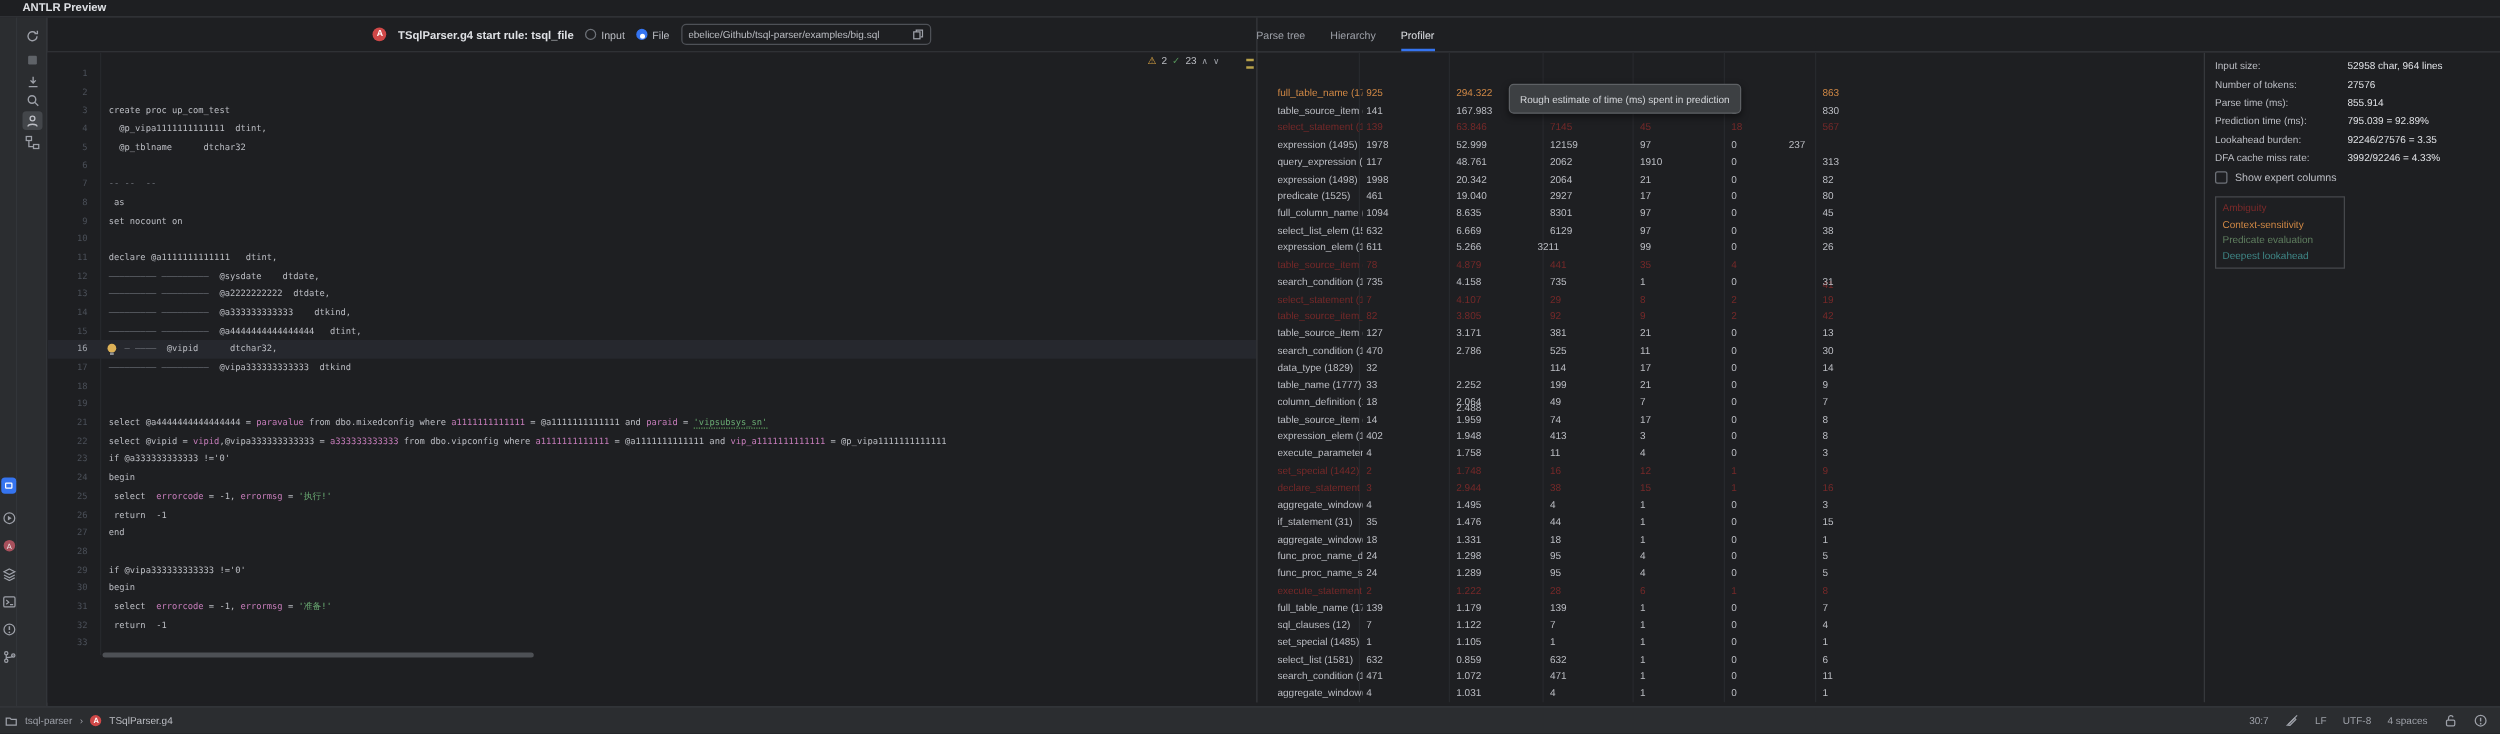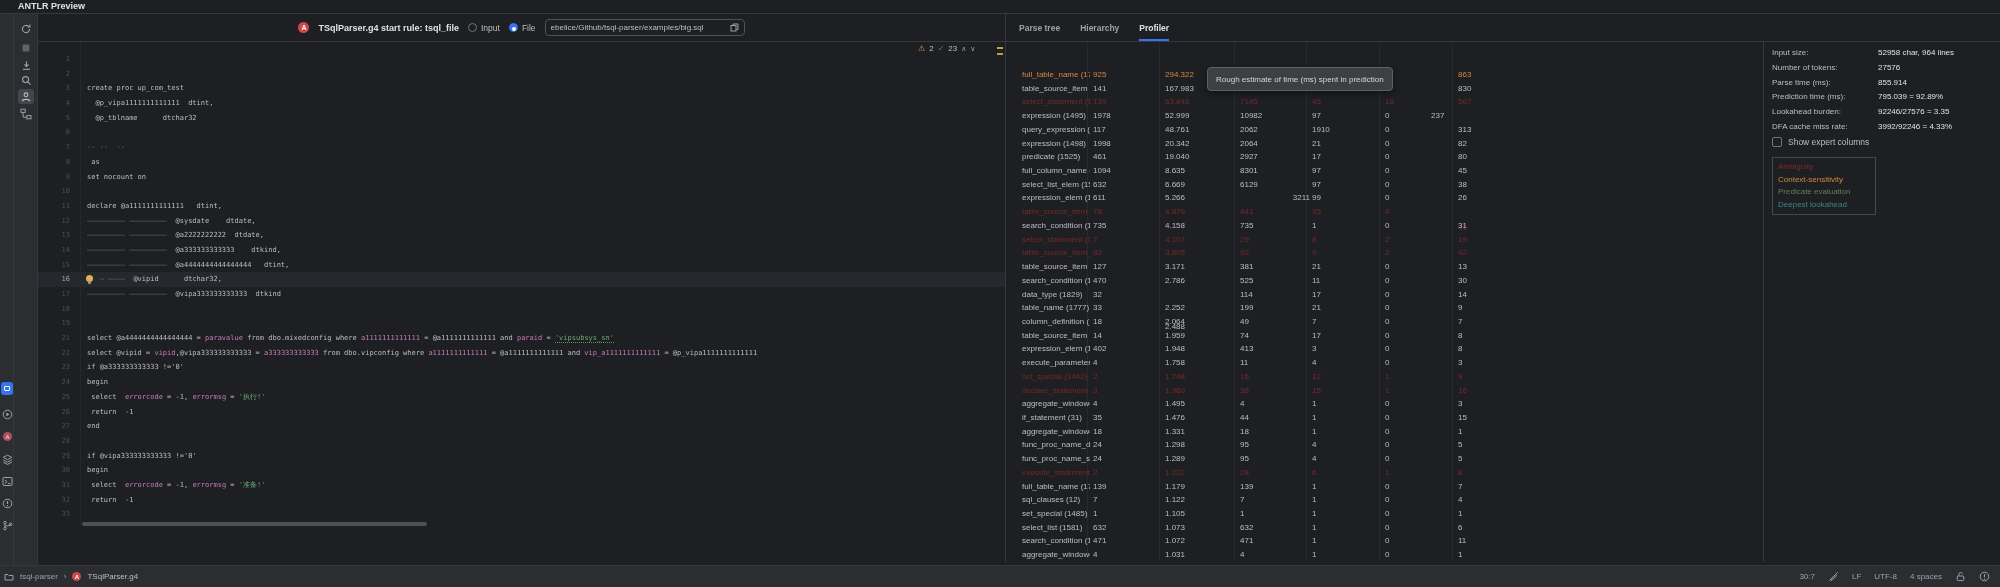--- a/index.html
+++ b/index.html
@@ -45,21 +45,21 @@
   .bulb { position:absolute; left:48px; top:3px; width:7px; height:7px; background:#ddb156; border-radius:50%; }
   .bulb:after { content:""; position:absolute; left:2px; top:7px; width:3px; height:2px; background:#8a8d92; }
   #inspect { position:absolute; left:880px; top:2px; display:flex; align-items:center; gap:4px; font-size:8px; }
   #inspect .warn { color:#d9a343; } #inspect .okc { color:#549159; }
   #inspect .chev { color:#9da0a8; font-size:7px; }
   .stripe-mark { position:absolute; left:959px; width:6px; height:2px; background:#b8a14a; }
   #hscroll { position:absolute; left:44px; top:480px; width:345px; height:4px; background:#4d5055; border-radius:2px; }
 
   
   #panelborder { left:1005px; top:14px; width:1px; height:548px; background:#36383c; }
-  #tabs { left:1005px; top:14px; width:995px; height:27px; display:flex; align-items:flex-end; padding-left:14px; gap:20px;font-weight:bold; }
+  #tabs { left:1005px; top:14px; width:995px; height:27px; display:flex; align-items:flex-end; gap:20px; }
   .tab { font-size:8.5px; color:#9da0a8; padding-bottom:8px; }
   .tab.active { color:#dfe1e5; border-bottom:2px solid #3574f0; padding-bottom:6px; }
   #panel { left:1005px; top:42px; width:995px; height:520px; overflow:hidden; }
   .colsep { position:absolute; top:0; width:1px; height:520px; background:#27292d; }
   #thead { position:absolute; left:0; top:0; width:758px; height:24px; border-bottom:1px solid #36383c; }
   #thead span { position:absolute; top:3px; font-size:8px; color:#9da0a8; white-space:nowrap; }
   #rows { position:absolute; left:0; top:26px; width:758px; height:494px; overflow:hidden; }
   .trow { position:relative; height:13.72px; line-height:13.72px; font-size:8px; color:#bcbec4; }
   .trow span { position:absolute; top:0; white-space:nowrap; overflow:hidden; }
   .trow.orange { color:#d08845; } .trow.red { color:#762929; }
@@ -287,21 +287,21 @@
         <span style="left: 160px; width: 73px;">63.846</span>
         <span style="left: 235px; width: 70px;">7145</span>
         <span style="left: 307px; width: 71px;">45</span>
         <span style="left: 380px; width: 71px;">18</span>
         <span style="left: 453px; width: 95px;">567</span>
       </div>
       <div class="trow">
         <span style="left: 17px; width: 68px;">expression (1495)</span>
         <span style="left: 88px; width: 70px;">1978</span>
         <span style="left: 160px; width: 73px;">52.999</span>
-        <span style="left: 235px; width: 70px;">10982</span>
+        <span style="left: 235px; width: 70px;">12159</span>
         <span style="left: 307px; width: 71px;">97</span>
         <span style="left: 380px; width: 71px;">0</span>
         <span style="left: 426px; width: 95px;">237</span>
       </div>
       <div class="trow">
         <span style="left: 17px; width: 68px;">query_expression (1527)</span>
         <span style="left: 88px; width: 70px;">117</span>
         <span style="left: 160px; width: 73px;">48.761</span>
         <span style="left: 235px; width: 70px;">2062</span>
         <span style="left: 307px; width: 71px;">1910</span>
@@ -341,21 +341,21 @@
         <span style="left: 160px; width: 73px;">6.669</span>
         <span style="left: 235px; width: 70px;">6129</span>
         <span style="left: 307px; width: 71px;">97</span>
         <span style="left: 380px; width: 71px;">0</span>
         <span style="left: 453px; width: 95px;">38</span>
       </div>
       <div class="trow">
         <span style="left: 17px; width: 68px;">expression_elem (1590)</span>
         <span style="left: 88px; width: 70px;">611</span>
         <span style="left: 160px; width: 73px;">5.266</span>
-        <span style="left: 235px; width: 70px; text-align: right;">3211</span>
+        <span style="left: 225px; width: 70px;">3211</span>
         <span style="left: 307px; width: 71px;">99</span>
         <span style="left: 380px; width: 71px;">0</span>
         <span style="left: 453px; width: 95px;">26</span>
       </div>
       <div class="trow red">
         <span style="left: 17px; width: 68px;">table_source_item (16...</span>
         <span style="left: 88px; width: 70px;">78</span>
         <span style="left: 160px; width: 73px;">4.879</span>
         <span style="left: 235px; width: 70px;">441</span>
         <span style="left: 307px; width: 71px;">35</span>
@@ -466,21 +466,21 @@
         <span style="left: 88px; width: 70px;">2</span>
         <span style="left: 160px; width: 73px;">1.748</span>
         <span style="left: 235px; width: 70px;">16</span>
         <span style="left: 307px; width: 71px;">12</span>
         <span style="left: 380px; width: 71px;">1</span>
         <span style="left: 453px; width: 95px;">9</span>
       </div>
       <div class="trow red">
         <span style="left: 17px; width: 68px;">declare_statement (7...</span>
         <span style="left: 88px; width: 70px;">3</span>
-        <span style="left: 160px; width: 73px;">1.960</span>
+        <span style="left: 160px; width: 73px;">2.944</span>
         <span style="left: 235px; width: 70px;">38</span>
         <span style="left: 307px; width: 71px;">15</span>
         <span style="left: 380px; width: 71px;">1</span>
         <span style="left: 453px; width: 95px;">16</span>
       </div>
       <div class="trow">
         <span style="left: 17px; width: 68px;">aggregate_windowed...</span>
         <span style="left: 88px; width: 70px;">4</span>
         <span style="left: 160px; width: 73px;">1.495</span>
         <span style="left: 235px; width: 70px;">4</span>
@@ -556,21 +556,21 @@
         <span style="left: 88px; width: 70px;">1</span>
         <span style="left: 160px; width: 73px;">1.105</span>
         <span style="left: 235px; width: 70px;">1</span>
         <span style="left: 307px; width: 71px;">1</span>
         <span style="left: 380px; width: 71px;">0</span>
         <span style="left: 453px; width: 95px;">1</span>
       </div>
       <div class="trow">
         <span style="left: 17px; width: 68px;">select_list (1581)</span>
         <span style="left: 88px; width: 70px;">632</span>
-        <span style="left: 160px; width: 73px;">1.073</span>
+        <span style="left: 160px; width: 73px;">0.859</span>
         <span style="left: 235px; width: 70px;">632</span>
         <span style="left: 307px; width: 71px;">1</span>
         <span style="left: 380px; width: 71px;">0</span>
         <span style="left: 453px; width: 95px;">6</span>
       </div>
       <div class="trow">
         <span style="left: 17px; width: 68px;">search_condition (1516)</span>
         <span style="left: 88px; width: 70px;">471</span>
         <span style="left: 160px; width: 73px;">1.072</span>
         <span style="left: 235px; width: 70px;">471</span>

